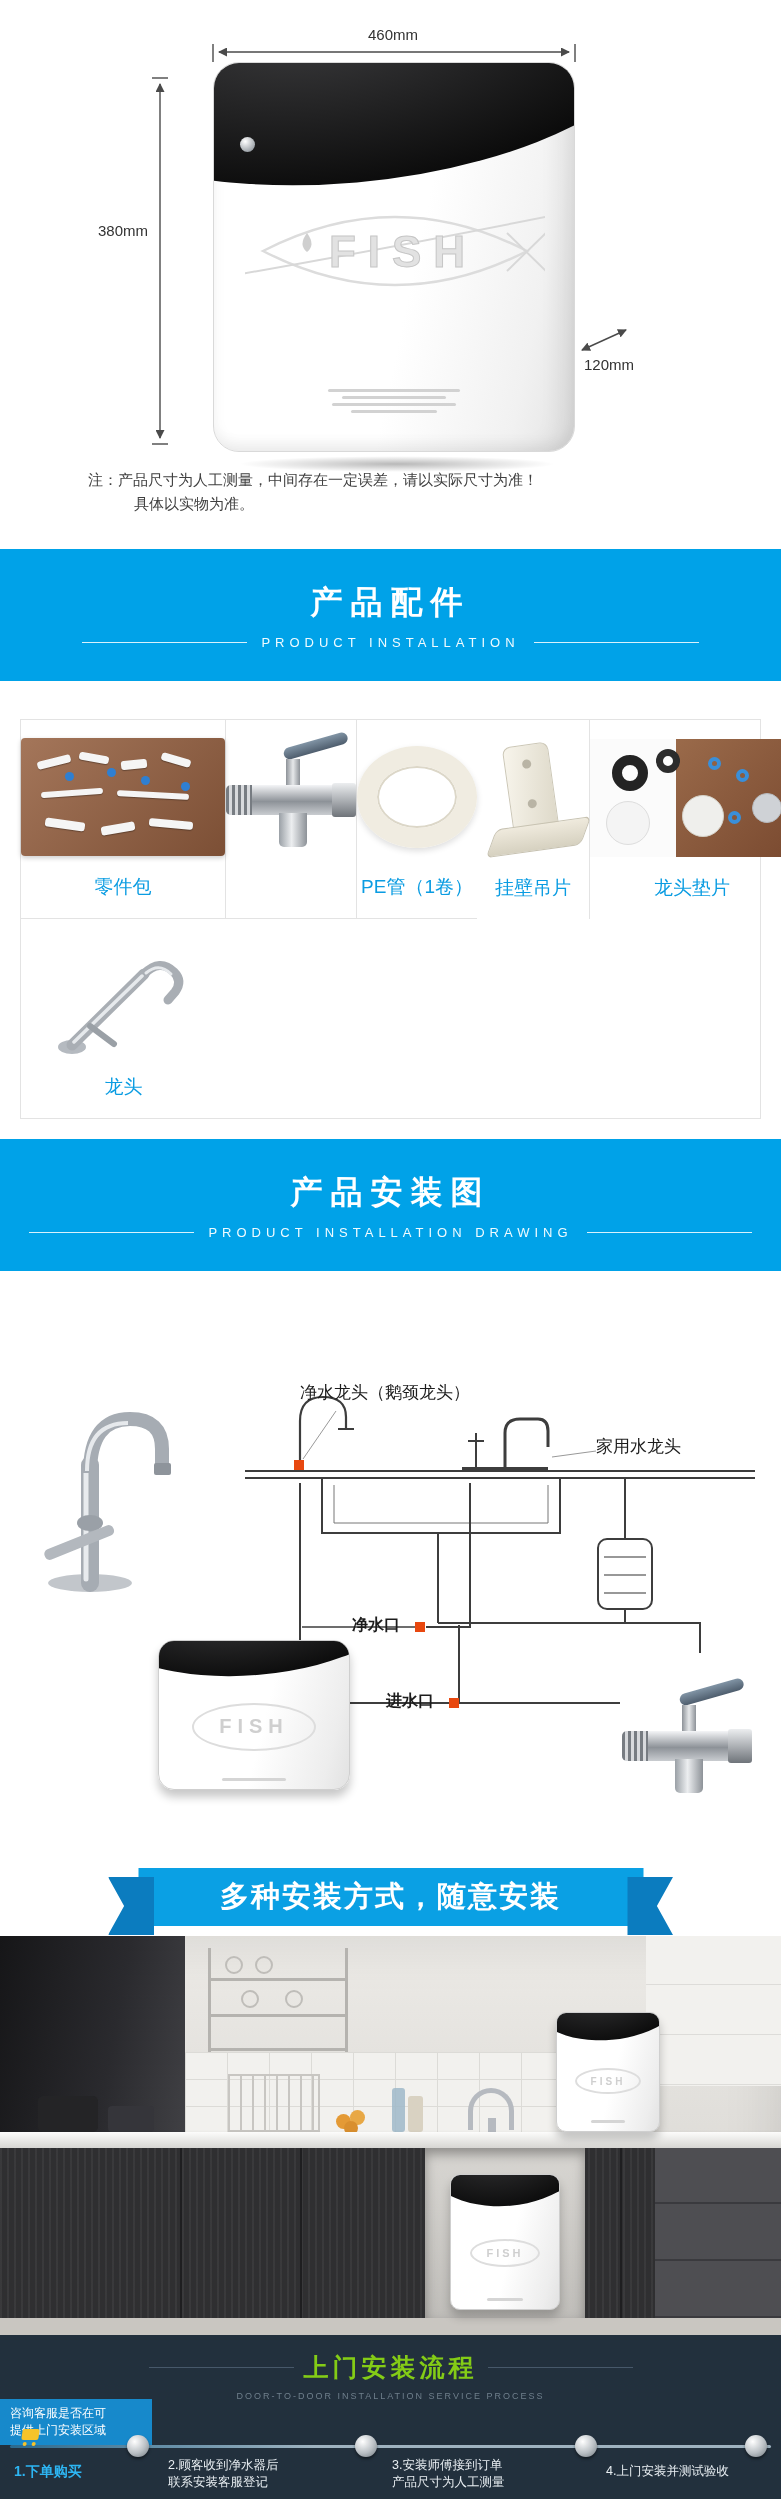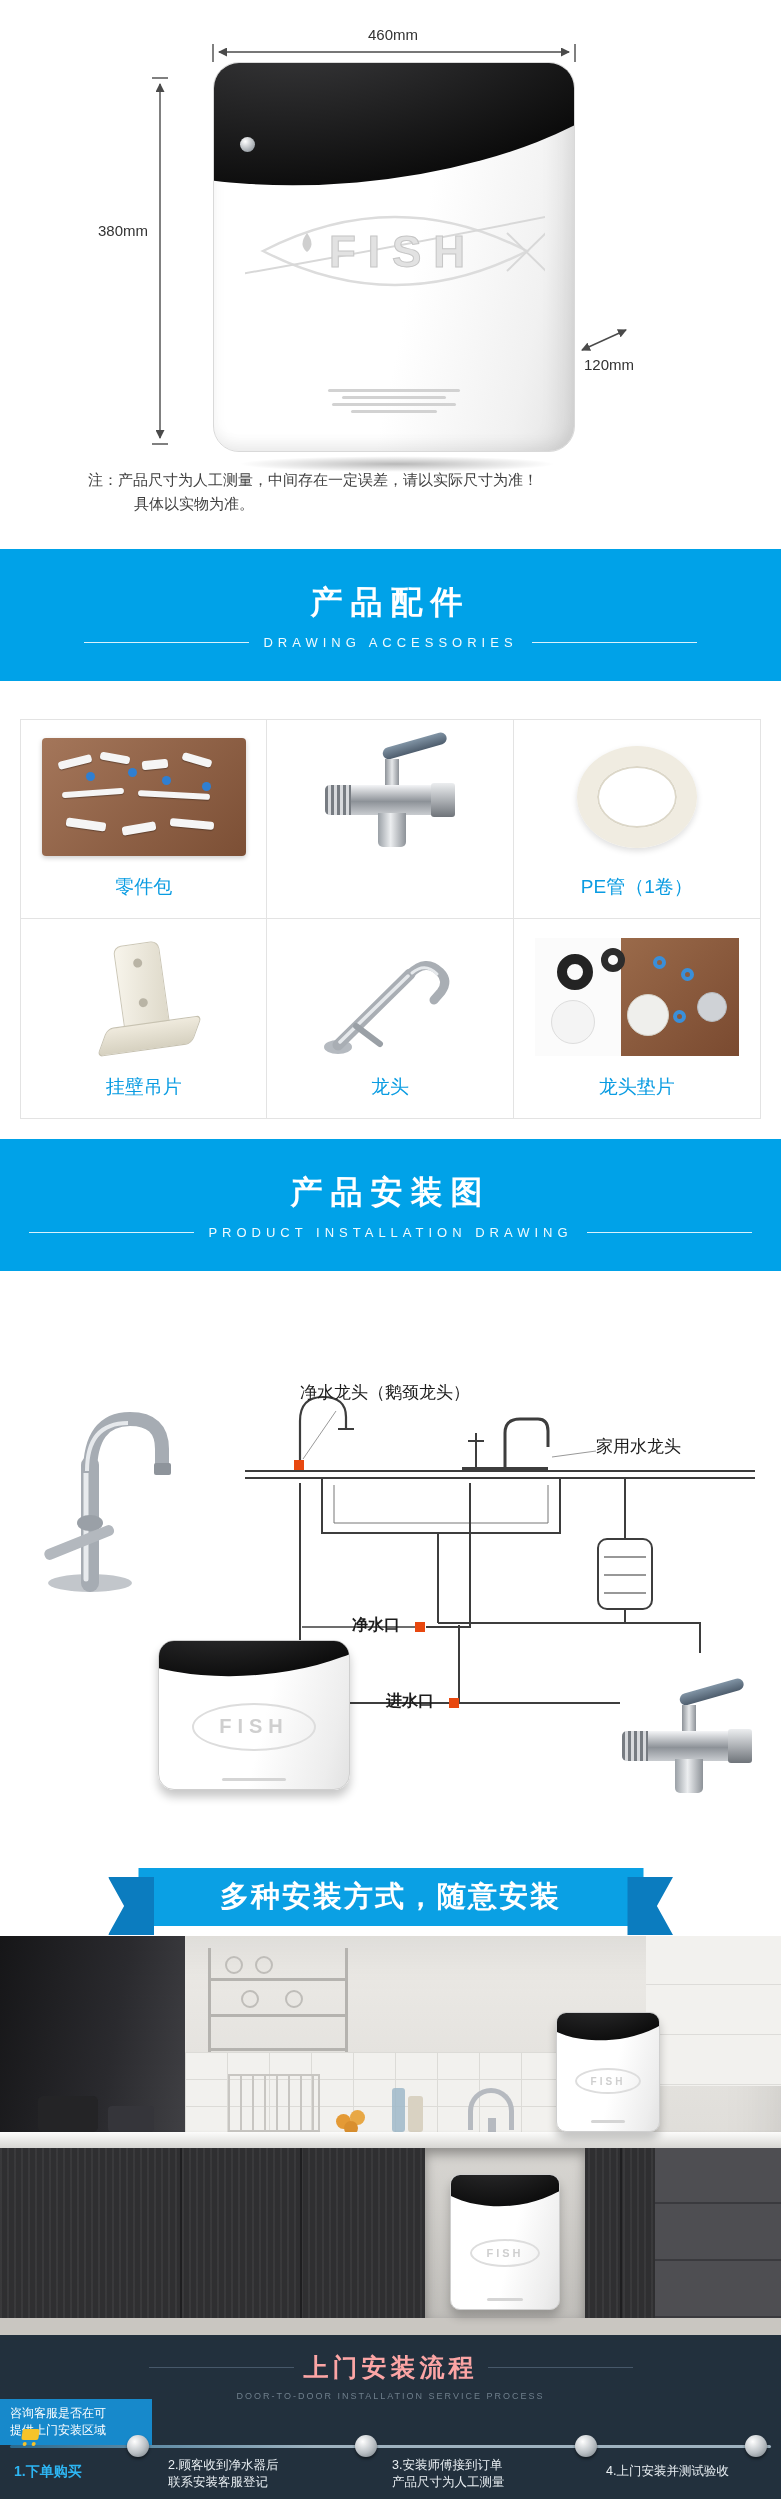--- a/index.html
+++ b/index.html
@@ -28,21 +28,21 @@
 
   
   .banner { position:absolute; left:0; width:781px; height:132px; background:#00a2e8; color:#fff;
             display:flex; flex-direction:column; align-items:center; justify-content:center; }
   .banner h2 { font-size:32px; letter-spacing:8px; font-weight:bold; }
   .banner .sub { margin-top:10px; display:flex; align-items:center; font-size:13px; letter-spacing:5px; color:#f0fbff; }
   .banner .sub i { display:block; width:165px; height:1px; background:rgba(255,255,255,.85); margin:0 14px; }
 
   
   .acc-table { position:absolute; left:20px; top:719px; width:741px; height:400px; display:grid;
-               grid-template-columns:1fr 1fr 1fr; grid-template-rows:1fr 1fr; border:1px solid #e3e3e3; background:#fff; }
+               grid-template-columns:1fr 1fr 1fr 1fr 1fr; grid-template-rows:1fr 1fr; border:1px solid #e3e3e3; background:#fff; }
   .acell { border-right:1px solid #e3e3e3; border-bottom:1px solid #e3e3e3; display:flex; flex-direction:column; align-items:center; }
   .acell:nth-child(3n) { border-right:none; }
   .acell:nth-child(n+4) { border-bottom:none; }
   .acell .img { flex:1; display:flex; align-items:center; justify-content:center; width:100%; }
   .acell .lab { height:44px; font-size:19px; color:#0a9ce2; }
 
   
   .partsbag { position:relative; width:204px; height:118px; border-radius:4px; overflow:hidden;
               background:linear-gradient(135deg,#a4765a,#7c4f35); box-shadow:0 2px 5px rgba(0,0,0,.2); }
   .partsbag .pb { position:absolute; background:#f5f5f5; border-radius:3px; box-shadow:0 1px 1px rgba(0,0,0,.3); }
@@ -110,21 +110,21 @@
   .k-alcove { position:absolute; left:425px; top:212px; width:160px; height:170px; background:linear-gradient(#d8d6d2,#bfbdb9); box-shadow:inset 0 6px 12px rgba(0,0,0,.35); }
   .k-drawers { position:absolute; right:0; top:212px; width:126px; height:170px; background:#4e4e52;
            background-image:linear-gradient(transparent 54px,#3a3a3e 54px,#3a3a3e 56px,transparent 56px); background-size:100% 57px; }
   .k-floor { position:absolute; left:0; top:382px; width:781px; height:17px; background:#c9c6c1; }
   .k-item { position:absolute; }
 
   
   .process { position:absolute; left:0; top:2335px; width:781px; height:164px; background:#22303d; }
   .proc-head { display:flex; align-items:center; justify-content:center; padding-top:16px; }
   .proc-head i { display:block; width:145px; height:1px; background:#47586a; }
-  .proc-head h3 { color:#fca5a5; font-size:25px; letter-spacing:4px; margin:0 10px; font-weight:bold; }
+  .proc-head h3 { color:#84cc16; font-size:25px; letter-spacing:4px; margin:0 10px; font-weight:bold; }
   .proc-sub { text-align:center; margin-top:7px; font-size:9px; letter-spacing:2px; color:#6f7f8c; }
   .consult { position:absolute; left:0; top:64px; width:152px; height:46px; background:#1789cb; color:#fff;
              font-size:12px; line-height:17px; padding:6px 10px; }
   .tl-line { position:absolute; left:10px; top:110px; width:761px; height:3px;
              background:linear-gradient(90deg,#2a6a8f,#9fb3c0 40%,#9fb3c0); border-radius:2px; }
   .node { position:absolute; top:100px; width:22px; height:22px; border-radius:50%;
           background:radial-gradient(circle at 35% 30%,#ffffff,#b9bfc4 55%,#70787e); box-shadow:0 2px 3px rgba(0,0,0,.45); }
   .cart-icon { position:absolute; left:22px; top:94px; width:17px; height:11px; background:#f6c32a; border-radius:2px; transform:skewX(-8deg); }
   .cart-icon:after { content:""; position:absolute; left:2px; top:13px; width:4px; height:4px; border-radius:50%; background:#f6c32a; box-shadow:9px 0 0 #f6c32a; }
   .step { position:absolute; color:#e8eef2; font-size:12.5px; line-height:17px; }
@@ -179,21 +179,21 @@
     <p class="note">
       <span>注：产品尺寸为人工测量，中间存在一定误差，请以实际尺寸为准！</span><br>
       <span class="ind">具体以实物为准。</span>
     </p>
   </section>
 
   <header class="banner" style="top:549px;">
     <h2>产品配件</h2>
     <div class="sub">
       <i></i>
-      <span>DRAWING ACCESSORIES</span>
+      <span>PRODUCT INSTALLATION</span>
       <i></i>
     </div>
   </header>
 
   <div class="acc-table">
 
     <div class="acell">
       <div class="img">
         <div class="partsbag">
           <span class="pb" style="left:16px;top:20px;width:34px;height:8px;transform:rotate(-14deg)"></span>
@@ -241,47 +241,47 @@
               <i style="top:54px"></i>
             </span>
           <span class="base"></span>
         </div>
       </div>
       <div class="lab">挂壁吊片</div>
     </div>
 
     <div class="acell">
       <div class="img">
-        <svg width="160" height="130" viewBox="0 0 160 130">
-          <ellipse cx="28" cy="115" rx="14" ry="7" fill="#b5bac0"></ellipse>
-          <path d="M28,113 L100,42" stroke="#a9aeb4" stroke-width="11" stroke-linecap="round" fill="none"></path>
-          <path d="M100,42 Q116,26 130,40 Q139,49 131,60 L124,68" stroke="#a9aeb4" stroke-width="9" stroke-linecap="round" fill="none"></path>
-          <path d="M30,110 L98,44" stroke="#e6e9ec" stroke-width="3.5" stroke-linecap="round" fill="none"></path>
-          <path d="M102,41 Q115,30 127,42" stroke="#e6e9ec" stroke-width="3" stroke-linecap="round" fill="none"></path>
-          <path d="M46,94 L70,112" stroke="#9aa0a6" stroke-width="6" stroke-linecap="round"></path>
-        </svg>
-      </div>
-      <div class="lab">龙头</div>
-    </div>
-
-    <div class="acell">
-      <div class="img">
         <div class="gaskets">
           <span class="wood"></span>
           <span class="gk" style="left:22px;top:16px;width:36px;height:36px;border:10px solid #232323;"></span>
           <span class="gk" style="left:66px;top:10px;width:24px;height:24px;border:7px solid #2c2c2c;"></span>
           <span class="gk" style="left:16px;top:62px;width:44px;height:44px;background:#f4f4f4;border:1px solid #ddd;"></span>
           <span class="gk" style="left:92px;top:56px;width:42px;height:42px;background:#efefec;border:1px solid #d5d2c8;"></span>
           <span class="gk" style="left:118px;top:18px;width:13px;height:13px;border:4px solid #3a8fd9;"></span>
           <span class="gk" style="left:146px;top:30px;width:13px;height:13px;border:4px solid #3a8fd9;"></span>
           <span class="gk" style="left:138px;top:72px;width:13px;height:13px;border:4px solid #3a8fd9;"></span>
           <span class="gk" style="left:162px;top:54px;width:30px;height:30px;background:#cfd2d6;border:1px solid #b6b9bd;"></span>
         </div>
       </div>
       <div class="lab">龙头垫片</div>
+    </div>
+
+    <div class="acell">
+      <div class="img">
+        <svg width="160" height="130" viewBox="0 0 160 130">
+          <ellipse cx="28" cy="115" rx="14" ry="7" fill="#b5bac0"></ellipse>
+          <path d="M28,113 L100,42" stroke="#a9aeb4" stroke-width="11" stroke-linecap="round" fill="none"></path>
+          <path d="M100,42 Q116,26 130,40 Q139,49 131,60 L124,68" stroke="#a9aeb4" stroke-width="9" stroke-linecap="round" fill="none"></path>
+          <path d="M30,110 L98,44" stroke="#e6e9ec" stroke-width="3.5" stroke-linecap="round" fill="none"></path>
+          <path d="M102,41 Q115,30 127,42" stroke="#e6e9ec" stroke-width="3" stroke-linecap="round" fill="none"></path>
+          <path d="M46,94 L70,112" stroke="#9aa0a6" stroke-width="6" stroke-linecap="round"></path>
+        </svg>
+      </div>
+      <div class="lab">龙头</div>
     </div>
   </div>
 
   <header class="banner" style="top:1139px;">
     <h2>产品安装图</h2>
     <div class="sub">
       <i></i>
       <span>PRODUCT INSTALLATION DRAWING</span>
       <i></i>
     </div>

